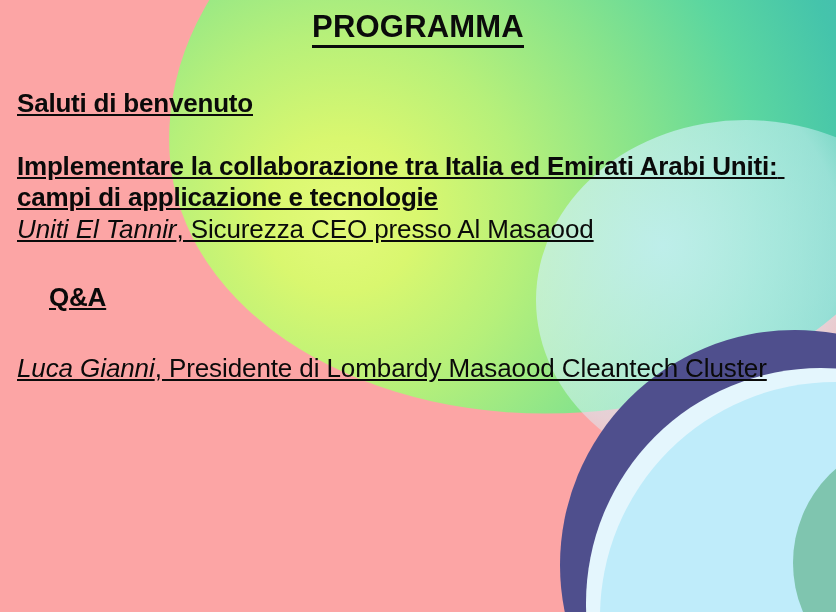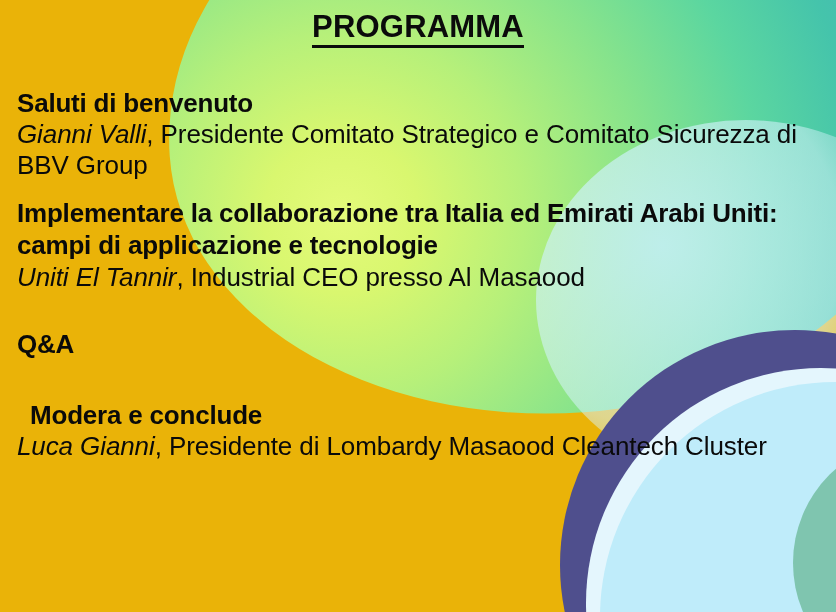--- a/index.html
+++ b/index.html
@@ -7,21 +7,21 @@
     margin: 0;
     padding: 0;
     background: #ffffff;
   }
 
   #slide {
     position: relative;
     width: 836px;
     height: 612px;
     overflow: hidden;
-    background: #eab308;
+    background: #fca5a5;
     font-family: "Liberation Sans", sans-serif;
     color: #0a0a0a;
   }
 
   
   .bg-layer {
     position: absolute;
     inset: 0;
     overflow: hidden;
     pointer-events: none;
@@ -116,21 +116,21 @@
     padding-bottom: 1px;
   }
 
   .blocks {
     position: absolute;
     top: 88px;
     left: 17px;
     width: 812px;
   }
 
-  .block { margin-bottom: 16px; }
+  .block { margin-bottom: 16px; text-decoration: underline; }
   .block:last-child { margin-bottom: 0; }
 
   .b-title {
     font-size: 26px;
     font-weight: 700;
     line-height: 1.18;
     letter-spacing: -0.2px;
     white-space: pre-wrap;
   }
 
@@ -138,22 +138,22 @@
     font-size: 26px;
     font-weight: 400;
     line-height: 1.22;
     letter-spacing: -0.1px;
   }
   .b-speaker .nm {
     font-style: italic;
   }
 
   .block.b1 { margin-top: 0px; }
-  .block.b2 { margin-top: 16px; }
-  .block.b3 { margin-top: 36px; }
+  .block.b2 { margin-top: 32px; }
+  .block.b3 { margin-top: 36px; margin-left: 32px; }
   .block.b4 { margin-top: 40px; }
 
   .block.b2 .b-title { line-height: 1.22; }
   .block.b4 .b-title { padding-left: 6px; }
 </style>
 </head>
 <body>
 
 <div id="slide">
 
@@ -169,32 +169,30 @@
   <div class="content">
 
     <div class="slide-title">
       <span>PROGRAMMA</span>
     </div>
 
     <div class="blocks">
 
       <div class="block b1">
         <div class="b-title">Saluti di benvenuto</div>
-        <div class="b-speaker"><span class="nm">Gianni Valli</span><span>, Presidente Comitato Strategico e Comitato Sicurezza di BBV Group</span></div>
       </div>
 
       <div class="block b2">
         <div class="b-title">Implementare la collaborazione tra Italia ed Emirati Arabi Uniti: campi di applicazione e tecnologie</div>
-        <div class="b-speaker"><span class="nm">Uniti El Tannir</span><span>, Industrial CEO presso Al Masaood</span></div>
+        <div class="b-speaker"><span class="nm">Uniti El Tannir</span><span>, Sicurezza CEO presso Al Masaood</span></div>
       </div>
 
       <div class="block b3">
         <div class="b-title">Q&amp;A</div>
       </div>
 
       <div class="block b4">
-        <div class="b-title"> Modera e conclude</div>
         <div class="b-speaker"><span class="nm">Luca Gianni</span><span>, Presidente di Lombardy Masaood Cleantech Cluster</span></div>
       </div>
 
     </div>
   </div>
 </div>
 
 </body></html>

